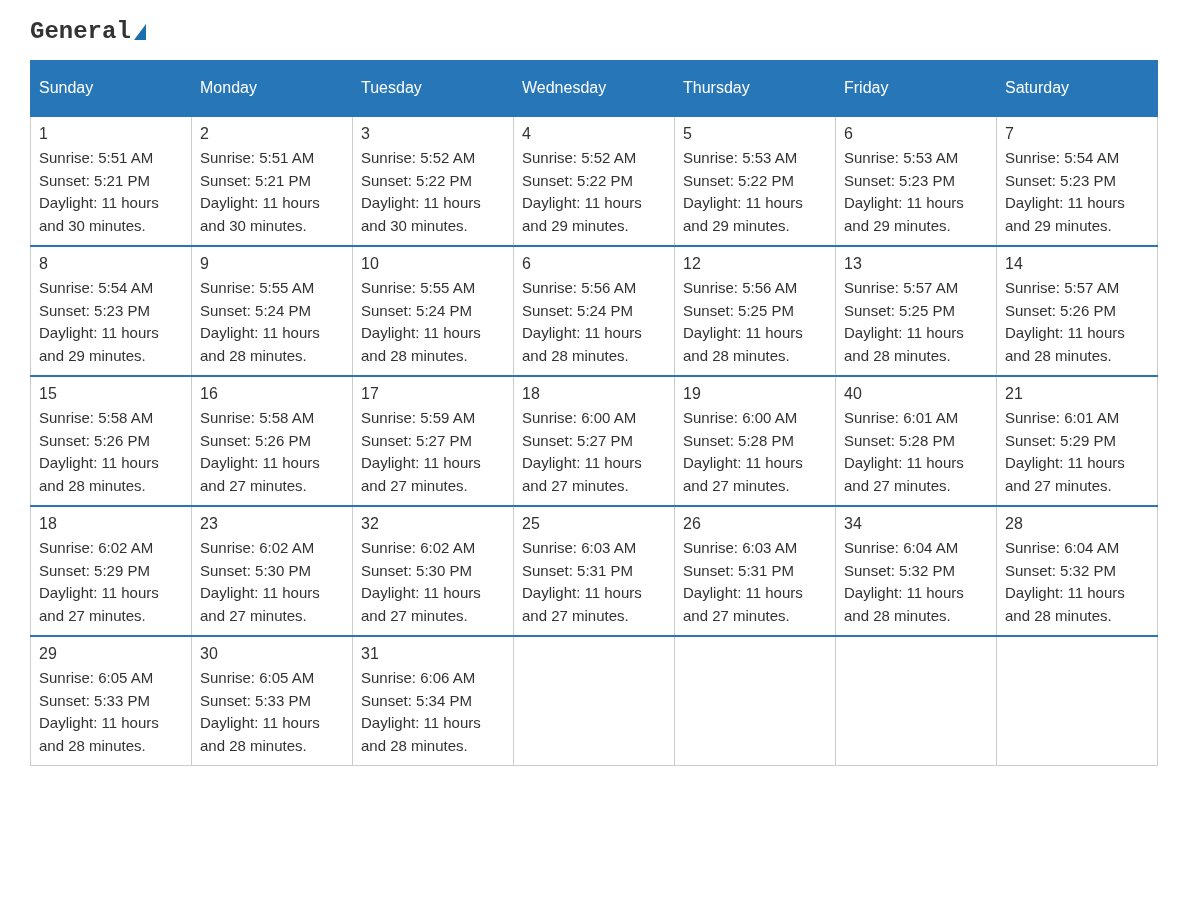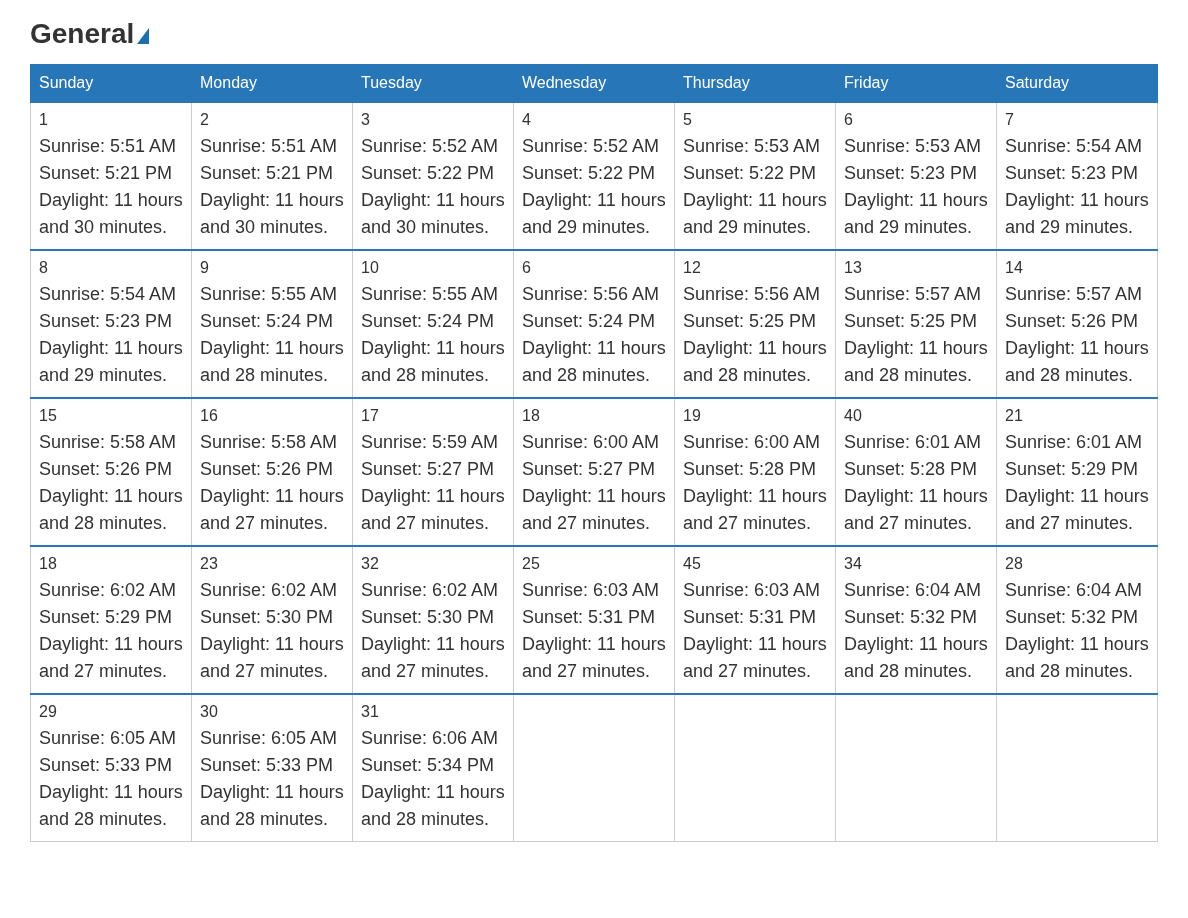--- a/index.html
+++ b/index.html
@@ -16,23 +16,24 @@
       align-items: flex-start;
       margin-bottom: 20px;
     }
     .logo {
       display: flex;
       flex-direction: column;
       align-items: flex-start;
       line-height: 1;
     }
     .logo-text {
-      font-size: 28px;
+      font-size: 24px;
       font-weight: bold;
       color: #333;
+      font-family: Liberation Mono, monospace;
     }
     .logo-text span {
       color: #1a6faf;
     }
     .logo-blue {
       font-size: 22px;
       font-weight: bold;
       color: #1a6faf;
       margin-top: -4px;
     }
@@ -53,21 +54,21 @@
     .calendar-table {
       width: 100%;
       border-collapse: collapse;
       table-layout: fixed;
     }
     .calendar-table th {
       background-color: #2676b8;
       color: #fff;
       font-size: 16px;
       font-weight: normal;
-      padding: 9px 8px;
+      padding: 18px 8px;
       text-align: left;
       border: 1px solid #2676b8;
     }
     .calendar-table td {
       vertical-align: top;
       padding: 8px;
       border: 1px solid #ccc;
       font-size: 13px;
       color: #333;
       height: 110px;
@@ -75,21 +76,21 @@
     .calendar-table td.empty {
       background: #fff;
     }
     .day-number {
       font-size: 16px;
       font-weight: normal;
       margin-bottom: 4px;
       display: block;
     }
     .day-info {
-      font-size: 18px;
+      font-size: 15px;
       line-height: 1.5;
       color: #333;
     }
     .row-border-top td {
       border-top: 2px solid #2676b8;
     }
   </style>
 </head>
 <body>
 
@@ -345,21 +346,21 @@
         <td>
         <span class="day-number">25</span>
         <div class="day-info">
           Sunrise: 6:03 AM<br>
           Sunset: 5:31 PM<br>
           Daylight: 11 hours<br>
           and 27 minutes.
         </div>
       </td>
         <td>
-        <span class="day-number">45</span>
+        <span class="day-number">26</span>
         <div class="day-info">
           Sunrise: 6:03 AM<br>
           Sunset: 5:31 PM<br>
           Daylight: 11 hours<br>
           and 27 minutes.
         </div>
       </td>
         <td>
         <span class="day-number">34</span>
         <div class="day-info">

